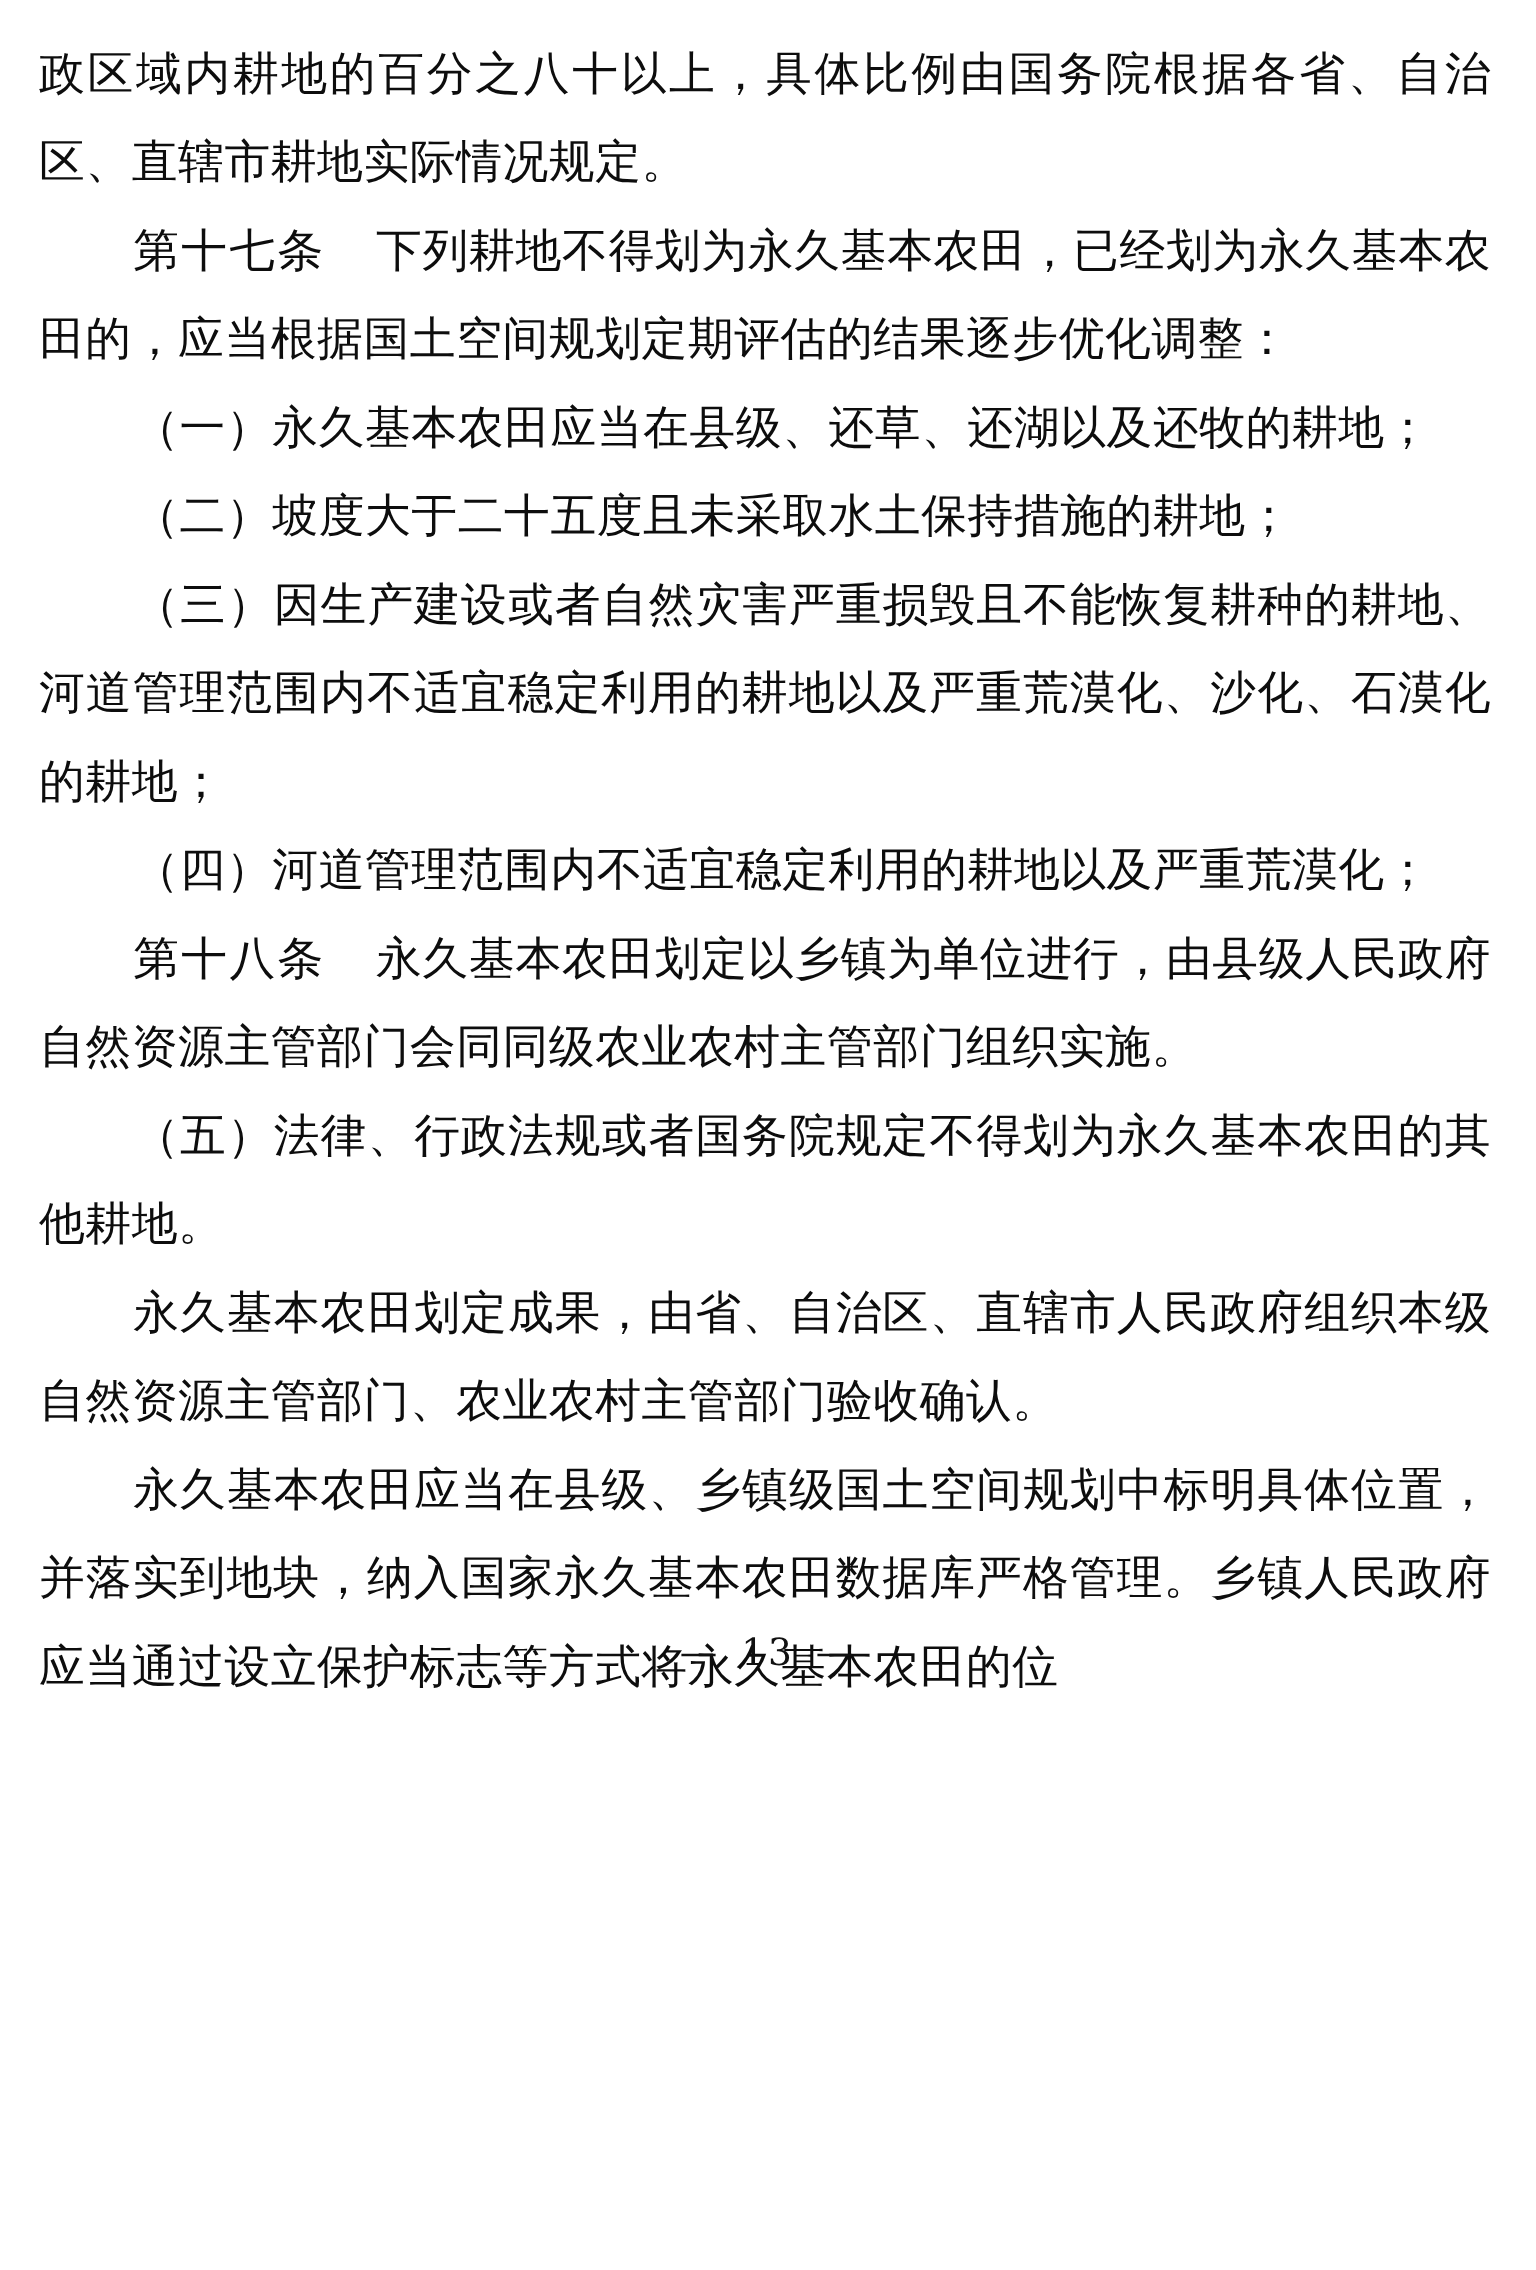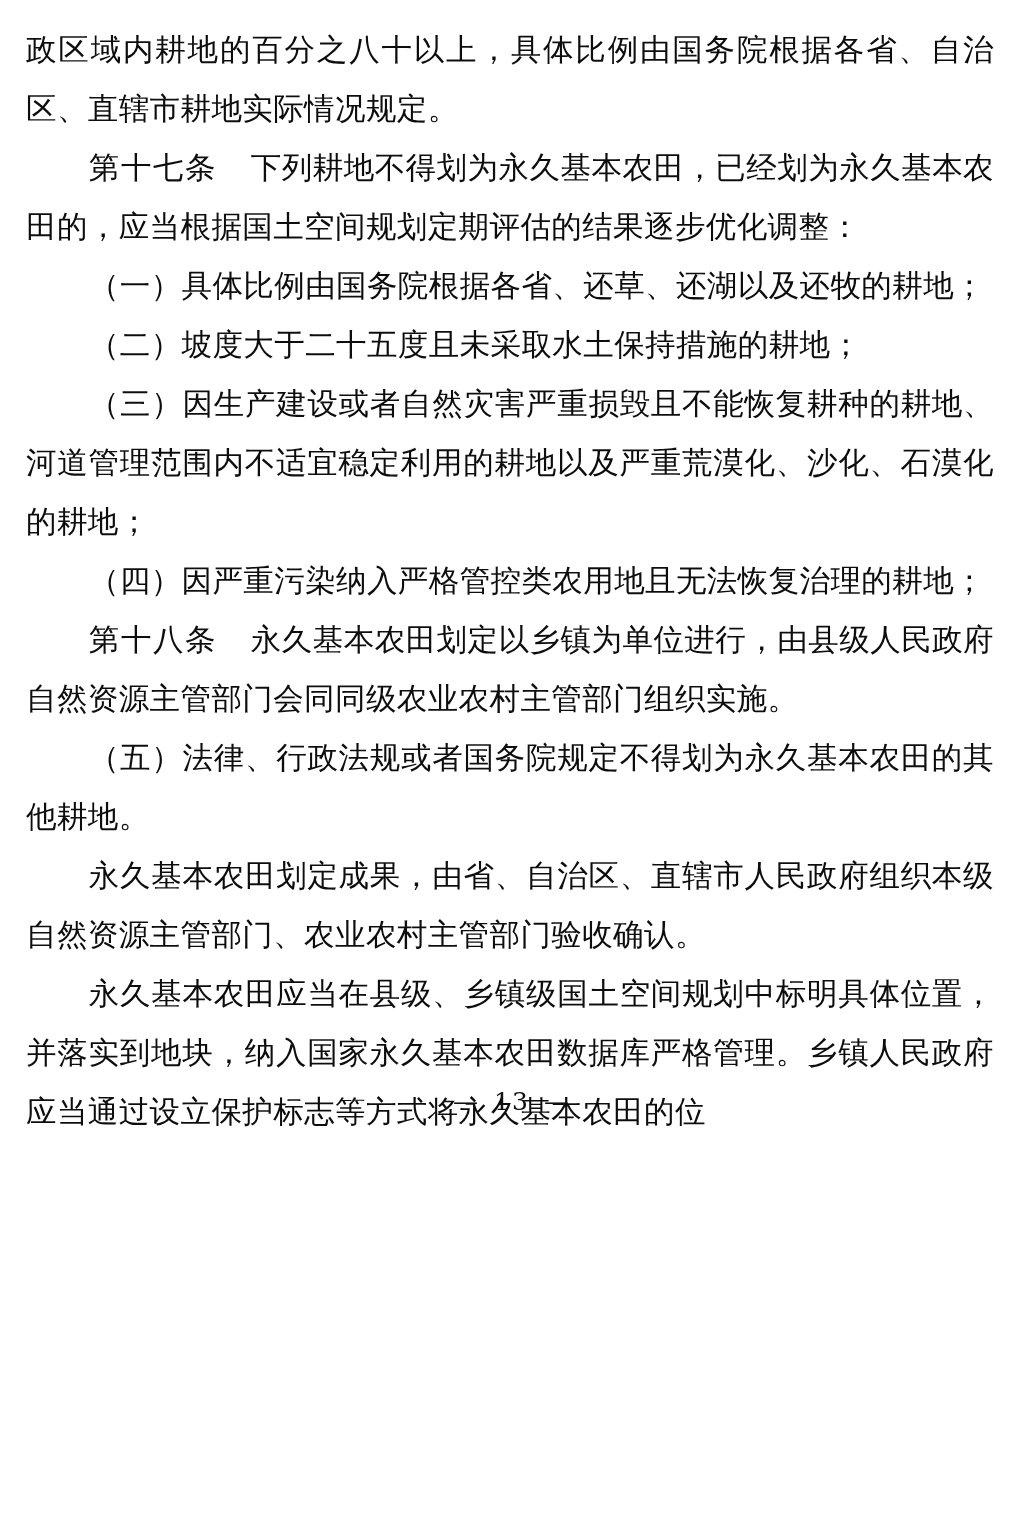--- a/index.html
+++ b/index.html
@@ -69,33 +69,33 @@
 
     <p class="para">
       <span>政区域内耕地的百分之八十以上，具体比例由国务院根据各省、自治区、直辖市耕地实际情况规定。</span>
     </p>
 
     <p class="para indent">
       <span class="article-head">第十七条</span><span class="gap-after-head"></span><span>下列耕地不得划为永久基本农田，已经划为永久基本农田的，应当根据国土空间规划定期评估的结果逐步优化调整：</span>
     </p>
 
     <p class="para indent">
-      <span>（一）具体比例由国务院根据各省、还草、还湖以及还牧的耕地；</span>
+      <span>（一）永久基本农田应当在县级、还草、还湖以及还牧的耕地；</span>
     </p>
 
     <p class="para indent">
       <span>（二）坡度大于二十五度且未采取水土保持措施的耕地；</span>
     </p>
 
     <p class="para indent">
       <span>（三）因生产建设或者自然灾害严重损毁且不能恢复耕种的耕地、河道管理范围内不适宜稳定利用的耕地以及严重荒漠化、沙化、石漠化的耕地；</span>
     </p>
 
     <p class="para indent">
-      <span>（四）因严重污染纳入严格管控类农用地且无法恢复治理的耕地；</span>
+      <span>（四）河道管理范围内不适宜稳定利用的耕地以及严重荒漠化；</span>
     </p>
 
     <p class="para indent">
       <span class="article-head">第十八条</span><span class="gap-after-head"></span><span>永久基本农田划定以乡镇为单位进行，由县级人民政府自然资源主管部门会同同级农业农村主管部门组织实施。</span>
     </p>
 
     <p class="para indent">
       <span>（五）法律、行政法规或者国务院规定不得划为永久基本农田的其他耕地。</span>
     </p>
 

